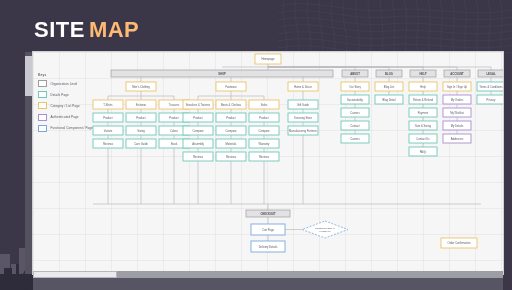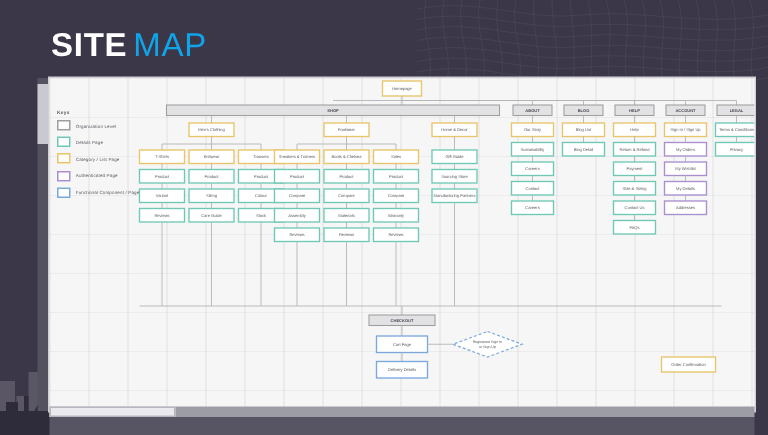--- a/index.html
+++ b/index.html
@@ -17,21 +17,21 @@
     opacity: .55; pointer-events: none;
   }
 
   
   #title {
     position: absolute; left: 34px; top: 19px;
     font-size: 22px; font-weight: 700; letter-spacing: .5px;
     white-space: nowrap; line-height: 1;
   }
   #title .w { color: #ffffff; }
-  #title .g { color: #0ea5e9; font-weight: 400; margin-left: 4px; }
+  #title .g { color: #fdba74; font-weight: 700; margin-left: 4px; }
 
   
   #skyline { position: absolute; left: 0; bottom: 0; width: 120px; height: 46px; }
 
   
   #window {
     position: absolute; left: 33px; top: 52px;
     width: 470px; height: 222px;
     background: #f4f4f4;
     box-shadow: 0 0 0 1px #cfcfd4;

